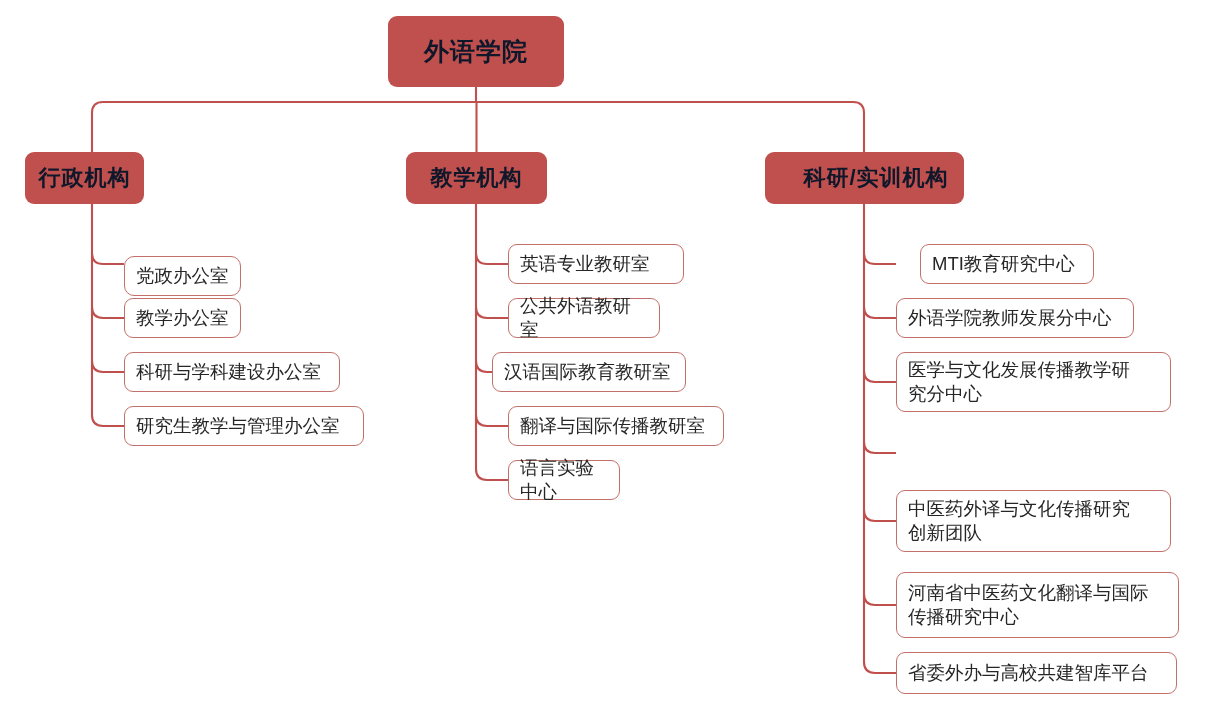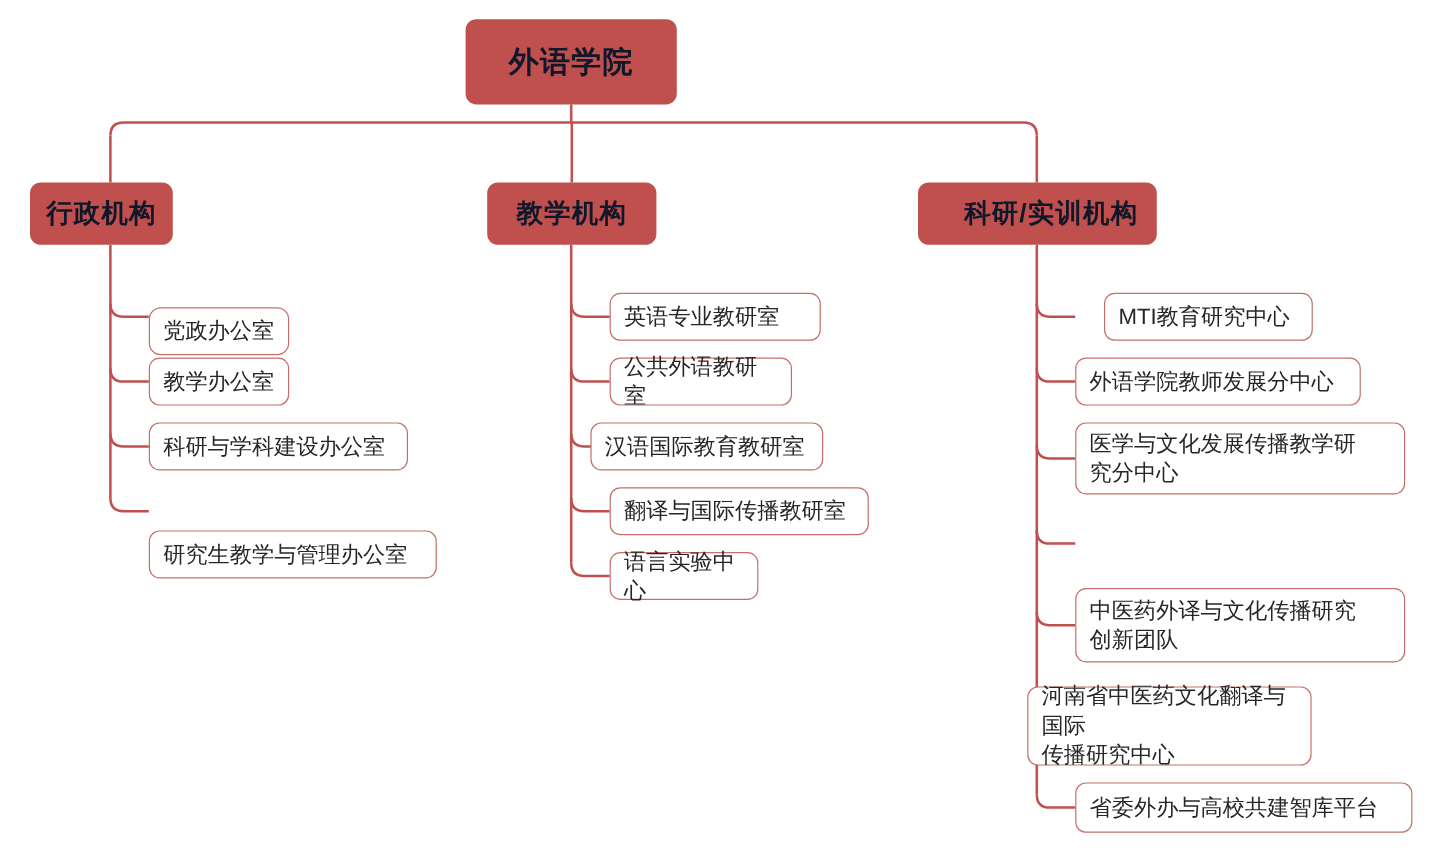--- a/index.html
+++ b/index.html
@@ -85,30 +85,30 @@
       <path d="M 864 442 Q 864 453 875 453 L 896 453" fill="none" stroke="#c0504d" stroke-width="2.1" stroke-linecap="butt"></path>
       <path d="M 864 510 Q 864 521 875 521 L 896 521" fill="none" stroke="#c0504d" stroke-width="2.1" stroke-linecap="butt"></path>
       <path d="M 864 594 Q 864 605 875 605 L 896 605" fill="none" stroke="#c0504d" stroke-width="2.1" stroke-linecap="butt"></path>
       <path d="M 864 662 Q 864 673 875 673 L 896 673" fill="none" stroke="#c0504d" stroke-width="2.1" stroke-linecap="butt"></path>
     </svg>
 <div class="node node-root" style="left: 388px; top: 16px; width: 176px; height: 71px;">外语学院</div>
     <div class="node node-branch" style="left: 25px; top: 152px; width: 119px; height: 52px;">行政机构</div>
     <div class="node node-leaf" style="left: 124px; top: 256px; width: 117px; height: 40px; border-radius: 10px;">党政办公室</div>
     <div class="node node-leaf" style="left: 124px; top: 298px; width: 117px; height: 40px;">教学办公室</div>
     <div class="node node-leaf" style="left: 124px; top: 352px; width: 216px; height: 40px;">科研与学科建设办公室</div>
-    <div class="node node-leaf" style="left: 124px; top: 406px; width: 240px; height: 40px; margin-top: 36px;">研究生教学与管理办公室</div>
+    <div class="node node-leaf" style="left: 124px; top: 406px; width: 240px; height: 40px;">研究生教学与管理办公室</div>
     <div class="node node-branch" style="left: 406px; top: 152px; width: 141px; height: 52px;">教学机构</div>
     <div class="node node-leaf" style="left: 508px; top: 244px; width: 176px; height: 40px;">英语专业教研室</div>
     <div class="node node-leaf" style="left: 508px; top: 298px; width: 152px; height: 40px;">公共外语教研室</div>
     <div class="node node-leaf" style="left: 492px; top: 352px; width: 194px; height: 40px;">汉语国际教育教研室</div>
     <div class="node node-leaf" style="left: 508px; top: 406px; width: 216px; height: 40px;">翻译与国际传播教研室</div>
-    <div class="node node-leaf" style="left: 508px; top: 460px; width: 124px; height: 40px;">语言实验中心</div>
+    <div class="node node-leaf" style="left: 508px; top: 460px; width: 112px; height: 40px;">语言实验中心</div>
     <div class="node node-branch" style="left: 765px; top: 152px; width: 199px; height: 52px; padding-left: 23px;">科研/实训机构</div>
     <div class="node node-leaf" style="left: 896px; top: 244px; width: 174px; height: 40px; margin-left: 24px;">MTI教育研究中心</div>
     <div class="node node-leaf" style="left: 896px; top: 298px; width: 238px; height: 40px;">外语学院教师发展分中心</div>
     <div class="node node-leaf" style="left: 896px; top: 352px; width: 275px; height: 60px;">医学与文化发展传播教学研
 究分中心</div>
     <div class="node node-leaf" style="left: 896px; top: 490px; width: 275px; height: 62px;">中医药外译与文化传播研究
 创新团队</div>
-    <div class="node node-leaf" style="left: 856px; top: 572px; width: 237px; height: 66px;">河南省中医药文化翻译与国际
+    <div class="node node-leaf" style="left: 896px; top: 572px; width: 283px; height: 66px;">河南省中医药文化翻译与国际
 传播研究中心</div>
     <div class="node node-leaf" style="left: 896px; top: 652px; width: 281px; height: 42px;">省委外办与高校共建智库平台</div>
   </div>
 
 </body></html>

